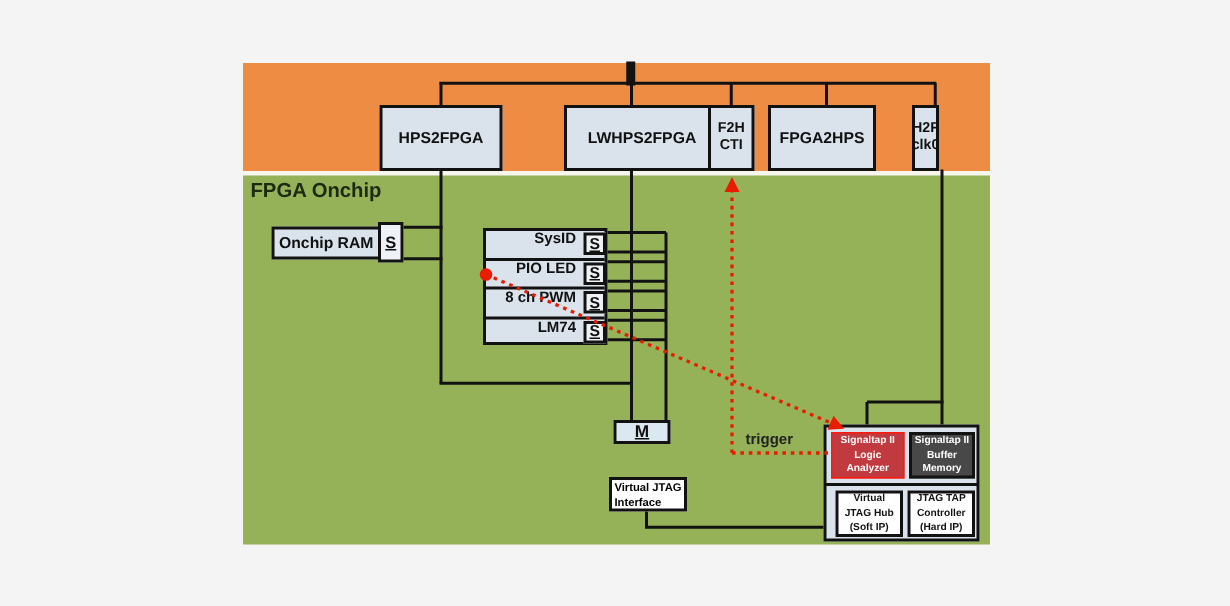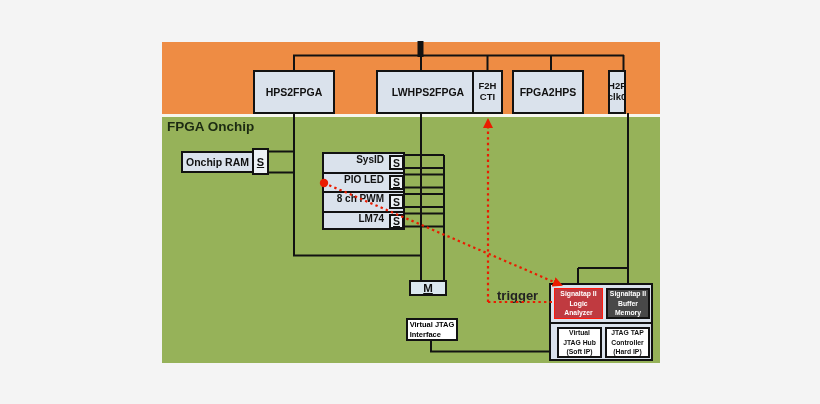--- a/index.html
+++ b/index.html
@@ -47,21 +47,21 @@
   .cell{position:absolute;display:flex;align-items:center;justify-content:center;
        text-align:center;font-weight:bold;font-size:6.8px;line-height:1.4;white-space:pre-line}
   .st-la{left:3px;top:3px;width:49px;height:31px;background:var(--redbox);
        border:1.5px solid #ff1a0d;color:#fff}
   .st-bm{left:55px;top:3px;width:44px;height:31px;background:var(--graybox);
        border:2px solid var(--boxborder);color:#fff}
   .st-hub{left:6px;top:42px;width:45px;height:31px;background:var(--white);
        border:2px solid var(--boxborder);color:#111}
   .st-tap{left:54px;top:42px;width:45px;height:31px;background:var(--white);
        border:2px solid var(--boxborder);color:#111}
-  .trigger{position:absolute;left:497px;top:288px;font-size:13px;font-weight:bold;color:#232323}
+  .trigger{position:absolute;left:497px;top:288px;font-size:10px;font-weight:bold;color:#232323}
 </style>
 </head>
 <body>
 
 <div class="stage">
 
   <div class="abs region-orange"></div>
   <div class="abs region-strip"></div>
   <div class="abs region-green"></div>
 

